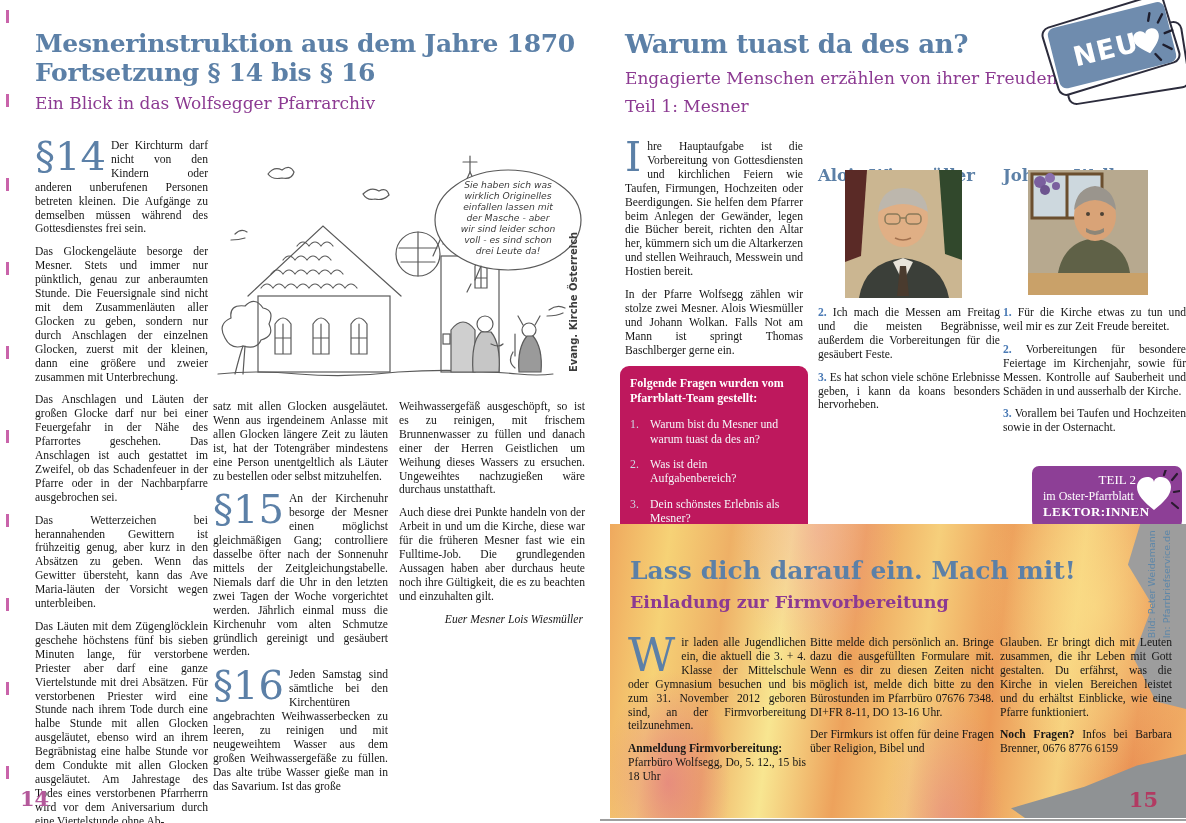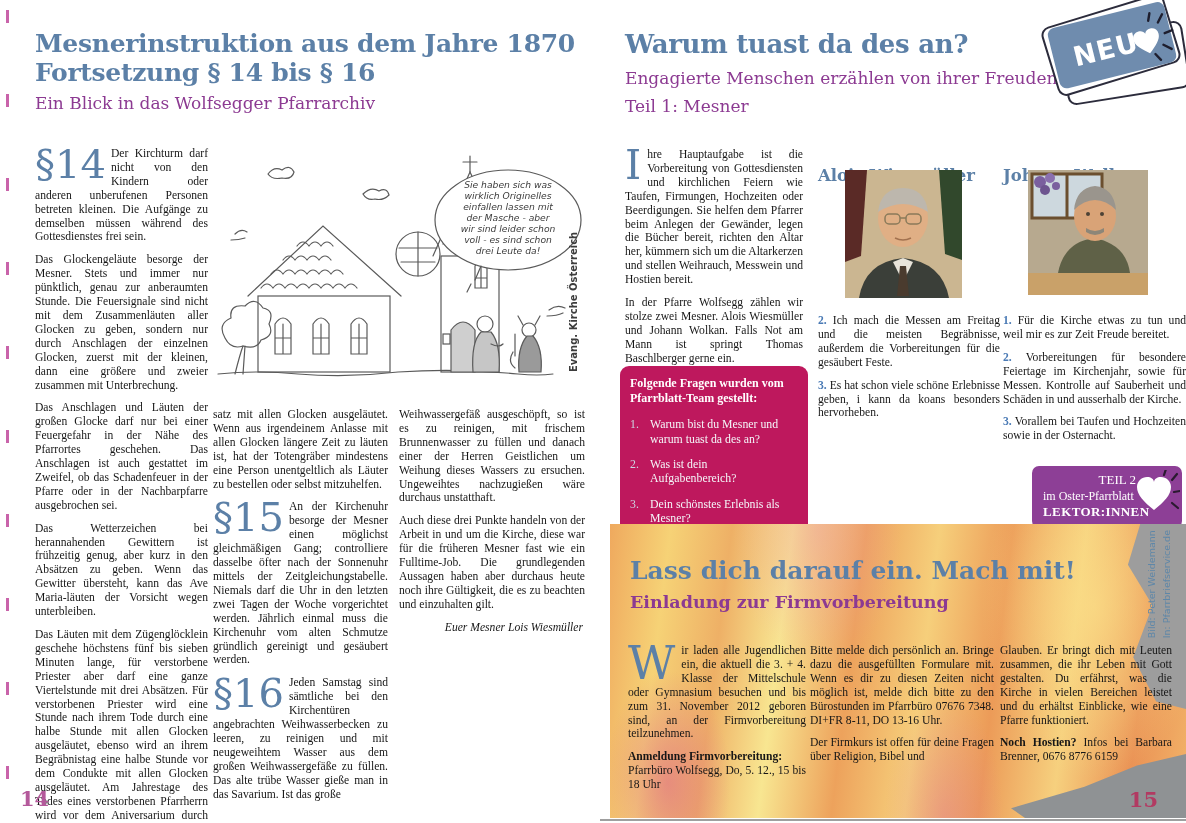--- a/index.html
+++ b/index.html
@@ -3,21 +3,21 @@
 <meta charset="utf-8">
 <style>
   html,body{margin:0;padding:0;}
   body{width:1186px;height:823px;background:#ffffff;position:relative;overflow:hidden;
        font-family:"Liberation Serif",serif;color:#161616;}
   .abs{position:absolute;}
   .h1{font-family:"DejaVu Serif",serif;font-weight:bold;color:#5c80a7;font-size:25px;
       line-height:1.14;letter-spacing:-0.3px;}
   .sub{font-family:"DejaVu Serif",serif;color:#8c3a92;font-size:17px;}
   .body-col{font-size:11.6px;line-height:1.2;text-align:justify;}
-  .body-col p{margin:8px 0 9px 0;}
+  .body-col p{margin:0 0 9px 0;}
   .dropcap{float:left;font-family:"DejaVu Serif",serif;color:#5c80a7;font-size:40px;
            line-height:0.76;margin:2px 5px 0 0;}
   .dropcap.letter{font-size:41px;margin-right:6px;}
   .sig{font-style:italic;text-align:right;padding-right:2px;}
   .bold{font-weight:bold;}
   .block{display:block;}
   .dash{position:absolute;left:6px;width:3px;height:13px;background:#c963aa;}
   .pn{font-family:"DejaVu Serif",serif;font-weight:bold;font-size:21px;color:#b4599b;margin-left:8px;}
   .pn15{color:#b23a62;}
   
@@ -278,21 +278,21 @@
     <div class="body-col fire-col" style="left:18px;width:178px">
       <p><span class="dropcap letter" style="font-size:46px">W</span><span>ir laden alle Jugendlichen ein, die aktuell die 3. + 4. Klasse der Mittelschule oder Gymnasium besuchen und bis zum 31. November 2012 geboren sind, an der Firmvorbereitung teilzunehmen.</span></p>
       <p><span class="bold block">Anmeldung Firmvorbereitung:</span><span>Pfarrbüro Wolfsegg, Do, 5. 12., 15 bis 18 Uhr</span></p>
     </div>
     <div class="body-col fire-col" style="left:200px;width:184px">
       <p>Bitte melde dich persönlich an. Bringe dazu die ausgefüllten Formulare mit. Wenn es dir zu diesen Zeiten nicht möglich ist, melde dich bitte zu den Bürostunden im Pfarrbüro 07676 7348. DI+FR 8-11, DO 13-16 Uhr.</p>
       <p>Der Firmkurs ist offen für deine Fragen über Religion, Bibel und</p>
     </div>
     <div class="body-col fire-col" style="left:390px;width:172px">
       <p>Glauben. Er bringt dich mit Leuten zusammen, die ihr Leben mit Gott gestalten. Du erfährst, was die Kirche in vielen Bereichen leistet und du erhältst Einblicke, wie eine Pfarre funktioniert.</p>
-      <p><span class="bold">Noch Hostien?</span> <span>Infos bei Barbara Brenner, 0676 8776 6159</span></p>
+      <p><span class="bold">Noch Fragen?</span> <span>Infos bei Barbara Brenner, 0676 8776 6159</span></p>
     </div>
 
     <div class="pn pn15" style="position:absolute;right:28px;bottom:6px">15</div>
   </div>
 
   <div class="grayline abs"></div>
 
 </div>
 
 </body></html>

